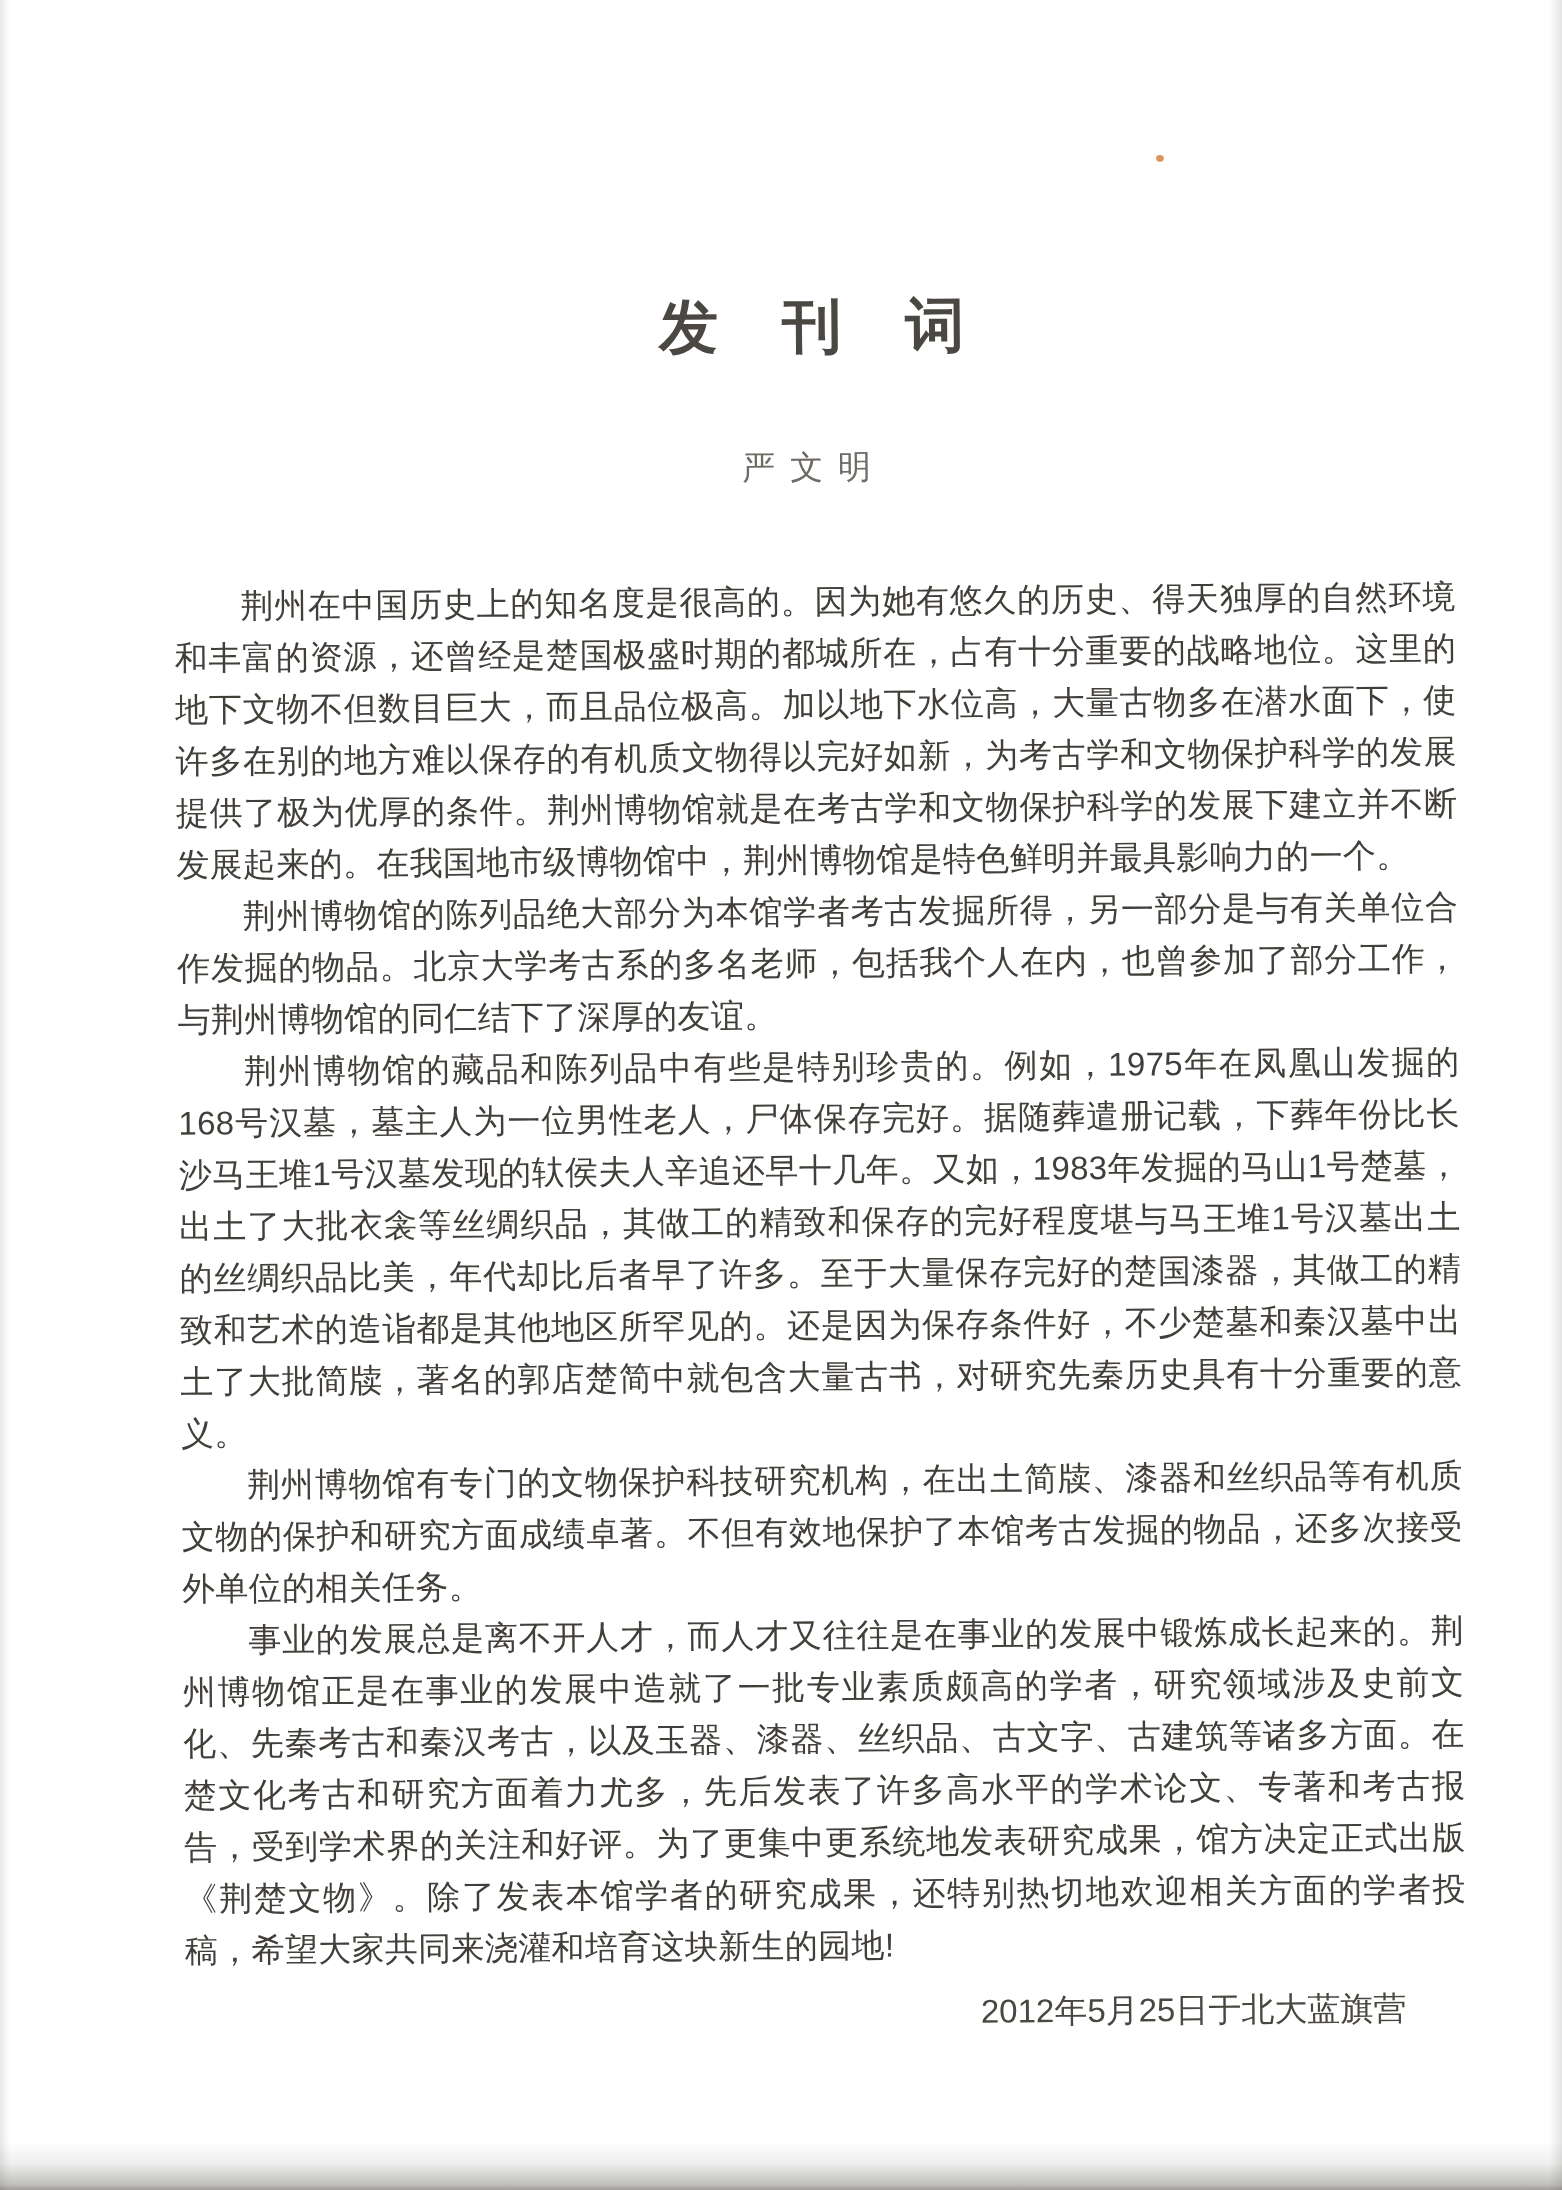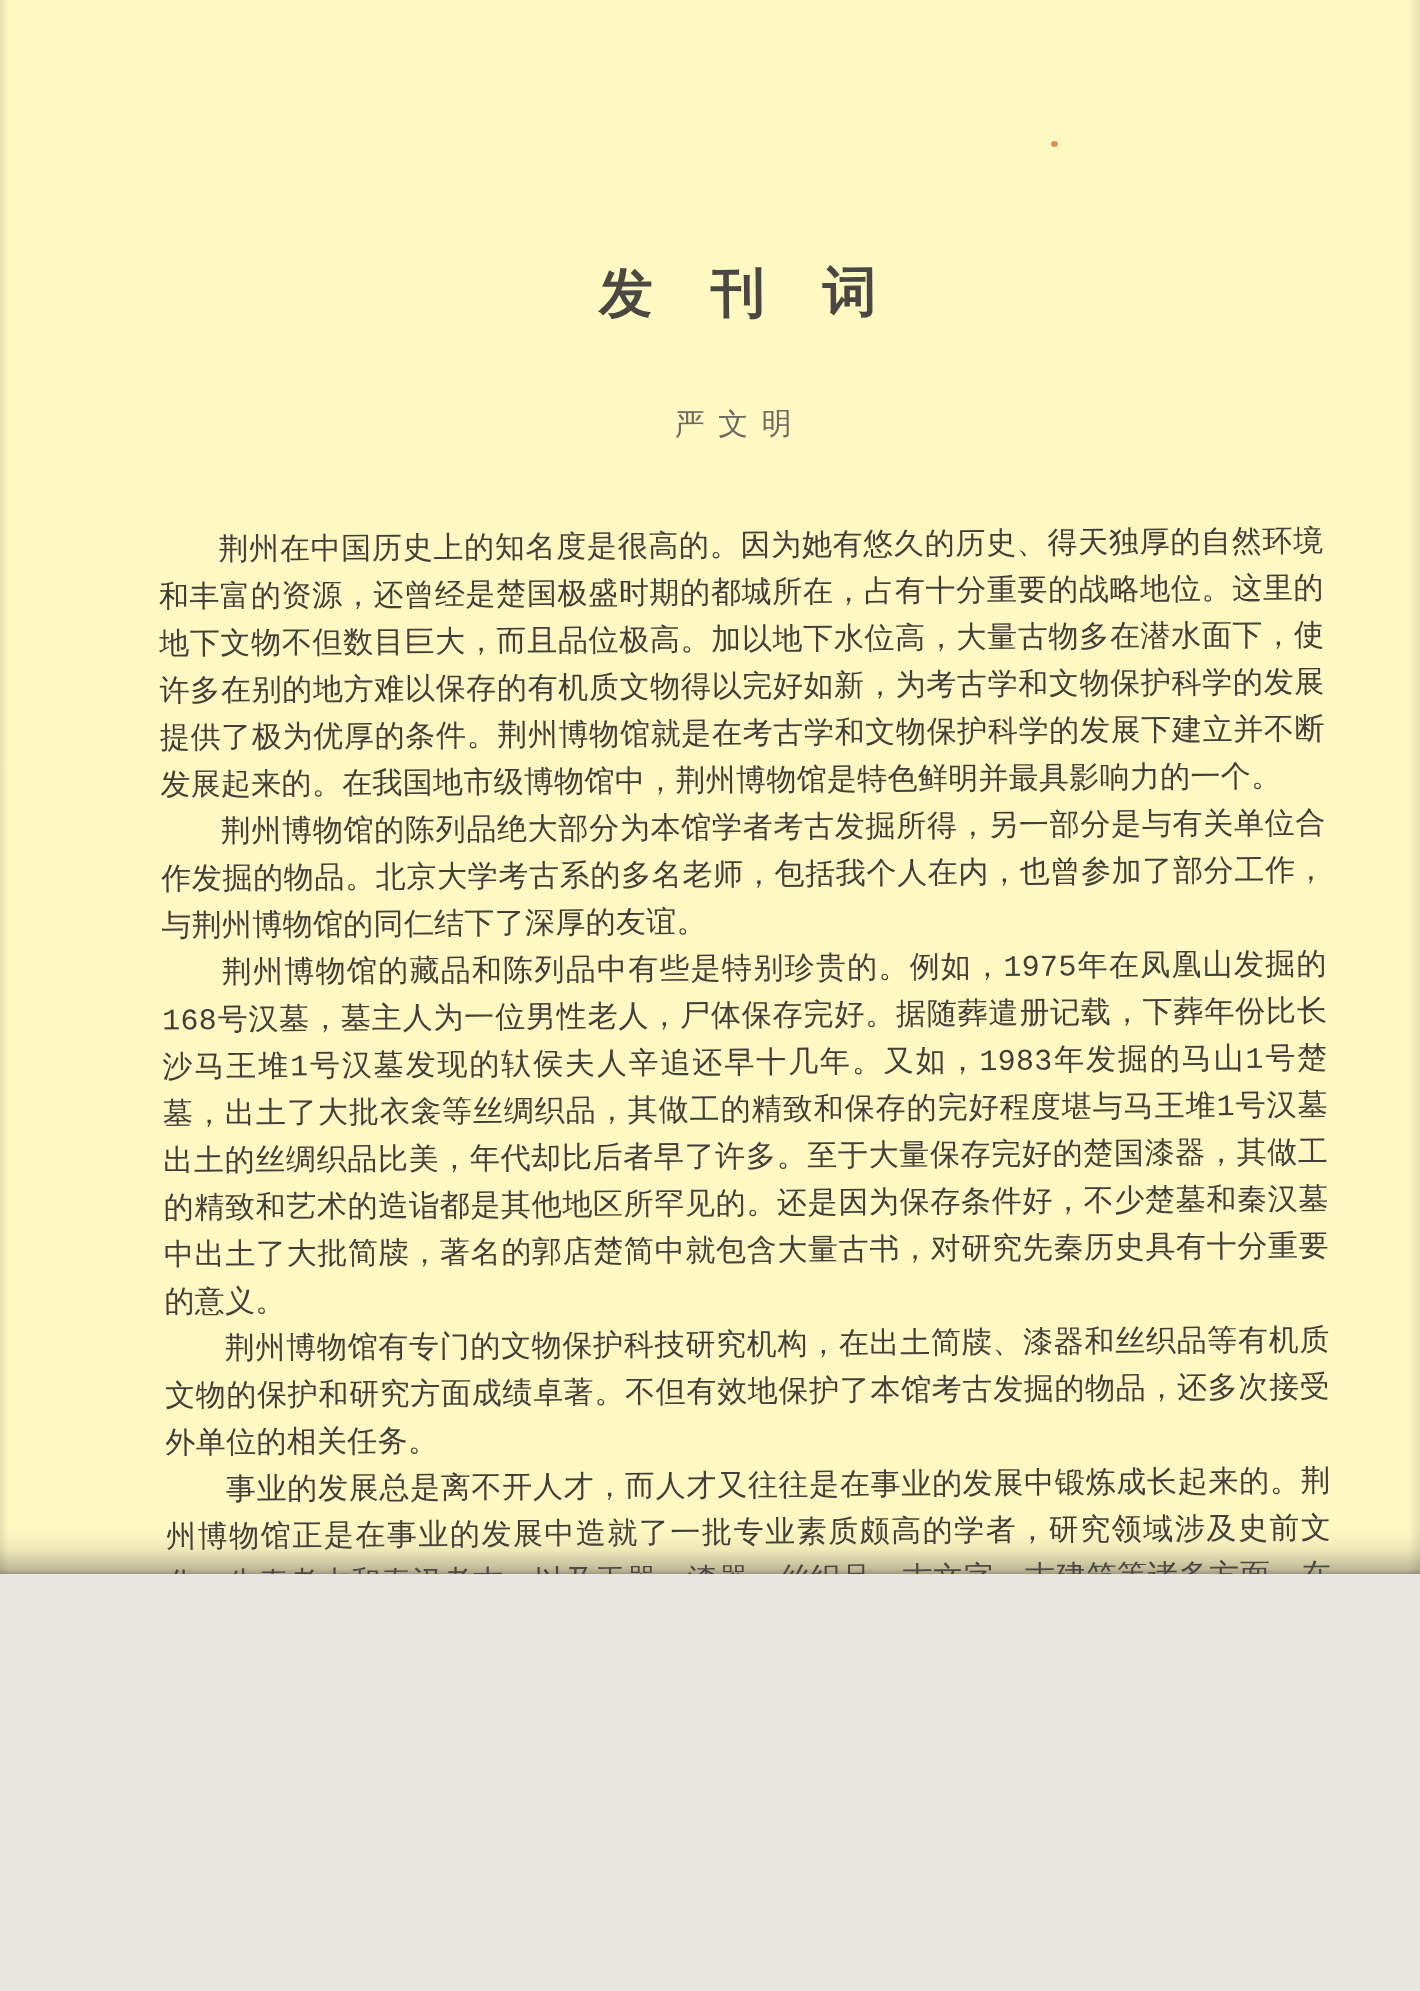--- a/index.html
+++ b/index.html
@@ -3,25 +3,25 @@
 <meta charset="utf-8">
 <style>
   html, body {
     margin: 0;
     padding: 0;
     background: #e8e6e0;
   }
   .page {
     position: relative;
     width: 1420px;
-    height: 1574px;
+    height: 1991px;
     margin: 0 auto;
-    background: #fef9c3;
+    background: #ffffff;
     overflow: hidden;
-    font-family: Liberation Mono, monospace;
+    font-family: Liberation Sans, sans-serif;
   }
   .content {
     position: absolute;
     top: 0;
     left: 160px;
     width: 1165px;
     transform: rotate(-0.45deg);
     transform-origin: 50% 40%;
   }
   .doc-title {

